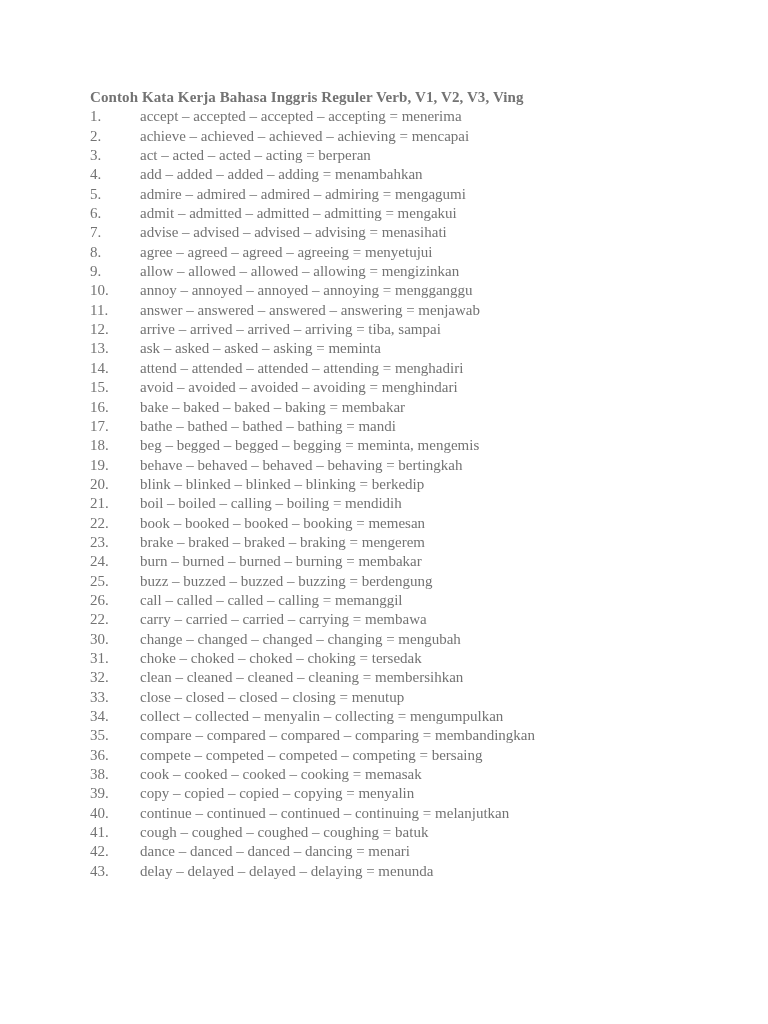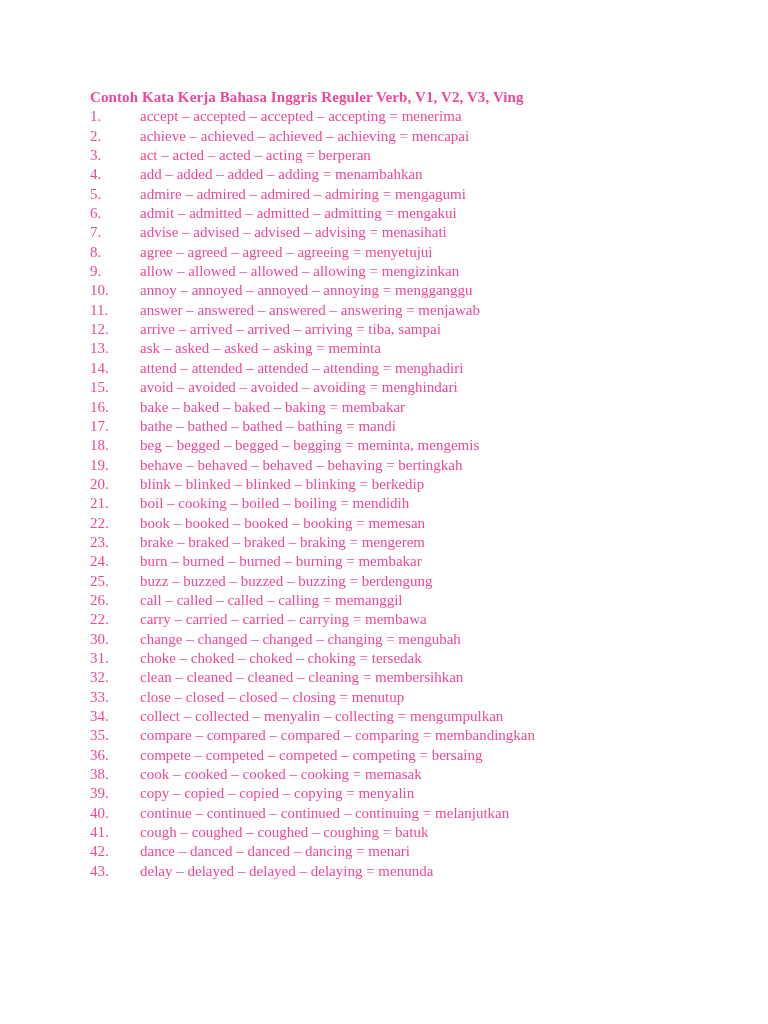--- a/index.html
+++ b/index.html
@@ -1,21 +1,21 @@
 <!DOCTYPE html>
 <html><head>
 <meta charset="utf-8">
 <style>
   html, body { margin: 0; padding: 0; background: #ffffff; }
   .page {
     position: relative;
     width: 768px;
     height: 1024px;
     background: #ffffff;
-    color: #ec4899;
+    color: #737373;
     font-family: "Liberation Serif", "DejaVu Serif", serif;
     overflow: hidden;
   }
   .content {
     position: absolute;
     left: 90px;
     top: 88px;
     width: 640px;
   }
   .doc-title {
@@ -121,21 +121,21 @@
         <div class="item">
           <span class="num">19.</span>
           <span class="txt">behave – behaved – behaved – behaving = bertingkah</span>
         </div>
         <div class="item">
           <span class="num">20.</span>
           <span class="txt">blink – blinked – blinked – blinking = berkedip</span>
         </div>
         <div class="item">
           <span class="num">21.</span>
-          <span class="txt">boil – cooking – boiled – boiling = mendidih</span>
+          <span class="txt">boil – boiled – calling – boiling = mendidih</span>
         </div>
         <div class="item">
           <span class="num">22.</span>
           <span class="txt">book – booked – booked – booking = memesan</span>
         </div>
         <div class="item">
           <span class="num">23.</span>
           <span class="txt">brake – braked – braked – braking = mengerem</span>
         </div>
         <div class="item">

